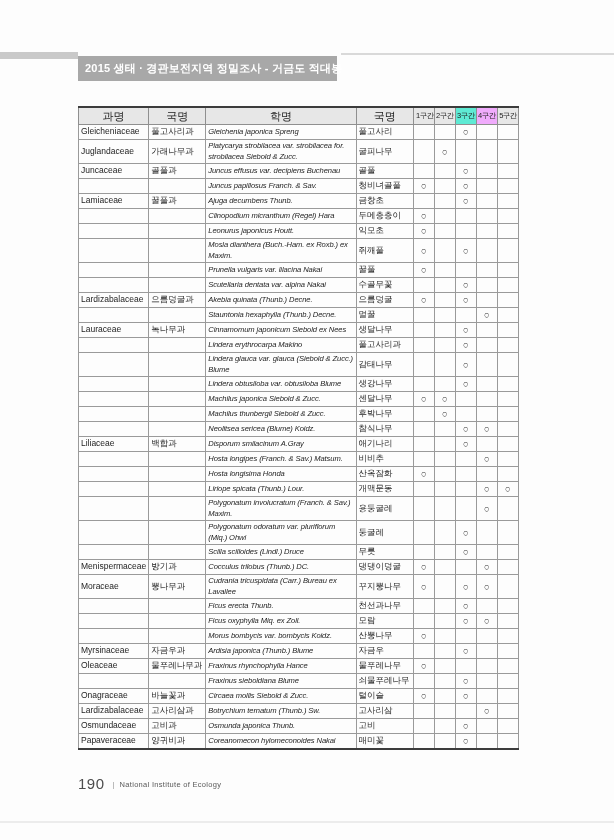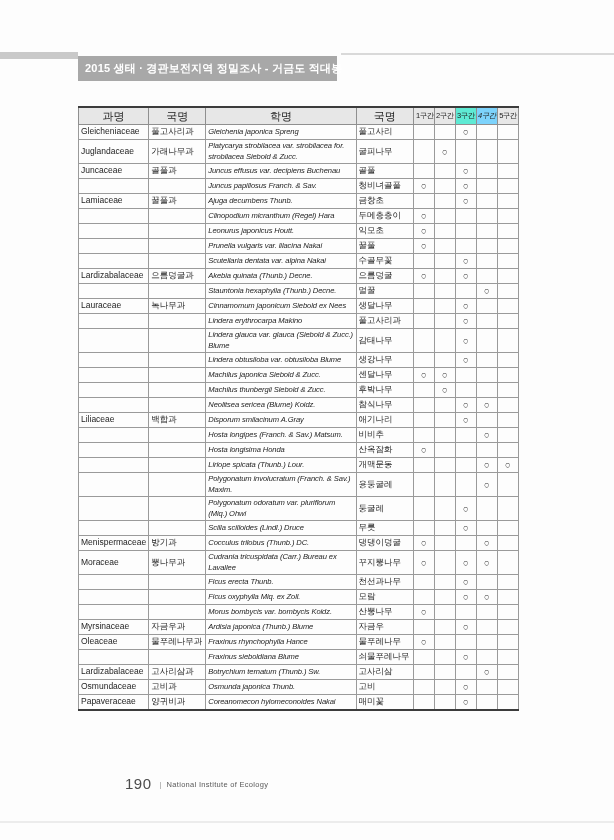--- a/index.html
+++ b/index.html
@@ -49,21 +49,21 @@
     color:#1d1d1d;
   }
   .survey td.t{text-align:left;white-space:normal;}
   .survey td.sci{
     font-style:italic;font-size:7.6px;letter-spacing:-0.1px;line-height:10.5px;margin-left:44px;
   }
   .survey td.mark{text-align:center;font-size:9.5px;color:#333;padding:0;}
 
   
   .footer{position:absolute;left:78px;top:775px;white-space:nowrap;color:#4c4c4c;}
-  .footer .pageno{font-size:15px;color:#4c4c4c;letter-spacing:0.5px;margin-left:47px;}
+  .footer .pageno{font-size:15px;color:#4c4c4c;letter-spacing:0.5px;}
   .footer .sep{font-size:8px;color:#9a9a9a;margin:0 5px 0 8px;position:relative;top:-2px;}
   .footer .inst{font-size:7.5px;color:#5a5a5a;letter-spacing:0.3px;position:relative;top:-2px;}
 
   .bottom-rule{position:absolute;left:0;top:821px;width:614px;height:2px;background:#ececec;}
 </style>
 </head>
 <body>
 
 <div class="page">
 
@@ -86,21 +86,21 @@
     </colgroup>
     <thead>
       <tr id="header-row">
           <th style="background: rgb(231, 231, 231);">과명</th>
           <th style="background: rgb(231, 231, 231);">국명</th>
           <th style="background: rgb(231, 231, 231);">학명</th>
           <th style="background: rgb(231, 231, 231);">국명</th>
           <th class="sec" style="background: rgb(231, 231, 231); text-align: right;">1구간</th>
           <th class="sec" style="background: rgb(231, 231, 231);">2구간</th>
           <th class="sec" style="background: #5eead4;">3구간</th>
-          <th class="sec" style="background: #7dd3fc; font-style: italic;">4구간</th>
+          <th class="sec" style="background: #f0abfc;">4구간</th>
           <th class="sec" style="background: rgb(231, 231, 231);">5구간</th>
         </tr>
     </thead>
     <tbody id="table-body">
         <tr>
           <td class="t">Gleicheniaceae</td>
           <td class="t">풀고사리과</td>
           <td class="t sci">Gleichenia japonica Spreng</td>
           <td class="t">풀고사리</td>
           <td class="mark"></td>
@@ -171,20 +171,31 @@
           <td class="t">익모초</td>
           <td class="mark">○</td>
           <td class="mark"></td>
           <td class="mark"></td>
           <td class="mark"></td>
           <td class="mark"></td>
         </tr>
         <tr>
           <td class="t"></td>
           <td class="t"></td>
+          <td class="t sci">Mosla dianthera (Buch.-Ham. ex Roxb.) ex Maxim.</td>
+          <td class="t">쥐깨풀</td>
+          <td class="mark">○</td>
+          <td class="mark"></td>
+          <td class="mark">○</td>
+          <td class="mark"></td>
+          <td class="mark"></td>
+        </tr>
+        <tr>
+          <td class="t"></td>
+          <td class="t"></td>
           <td class="t sci">Prunella vulgaris var. lilacina Nakai</td>
           <td class="t">꿀풀</td>
           <td class="mark">○</td>
           <td class="mark"></td>
           <td class="mark"></td>
           <td class="mark"></td>
           <td class="mark"></td>
         </tr>
         <tr>
           <td class="t"></td>
@@ -455,20 +466,31 @@
           <td class="t"></td>
           <td class="t sci">Fraxinus sieboldiana Blume</td>
           <td class="t">쇠물푸레나무</td>
           <td class="mark"></td>
           <td class="mark"></td>
           <td class="mark">○</td>
           <td class="mark"></td>
           <td class="mark"></td>
         </tr>
         <tr>
+          <td class="t">Onagraceae</td>
+          <td class="t">바늘꽃과</td>
+          <td class="t sci">Circaea mollis Siebold &amp; Zucc.</td>
+          <td class="t">털이슬</td>
+          <td class="mark">○</td>
+          <td class="mark"></td>
+          <td class="mark">○</td>
+          <td class="mark"></td>
+          <td class="mark"></td>
+        </tr>
+        <tr>
           <td class="t">Lardizabalaceae</td>
           <td class="t">고사리삼과</td>
           <td class="t sci">Botrychium ternatum (Thunb.) Sw.</td>
           <td class="t">고사리삼</td>
           <td class="mark"></td>
           <td class="mark"></td>
           <td class="mark"></td>
           <td class="mark">○</td>
           <td class="mark"></td>
         </tr>

